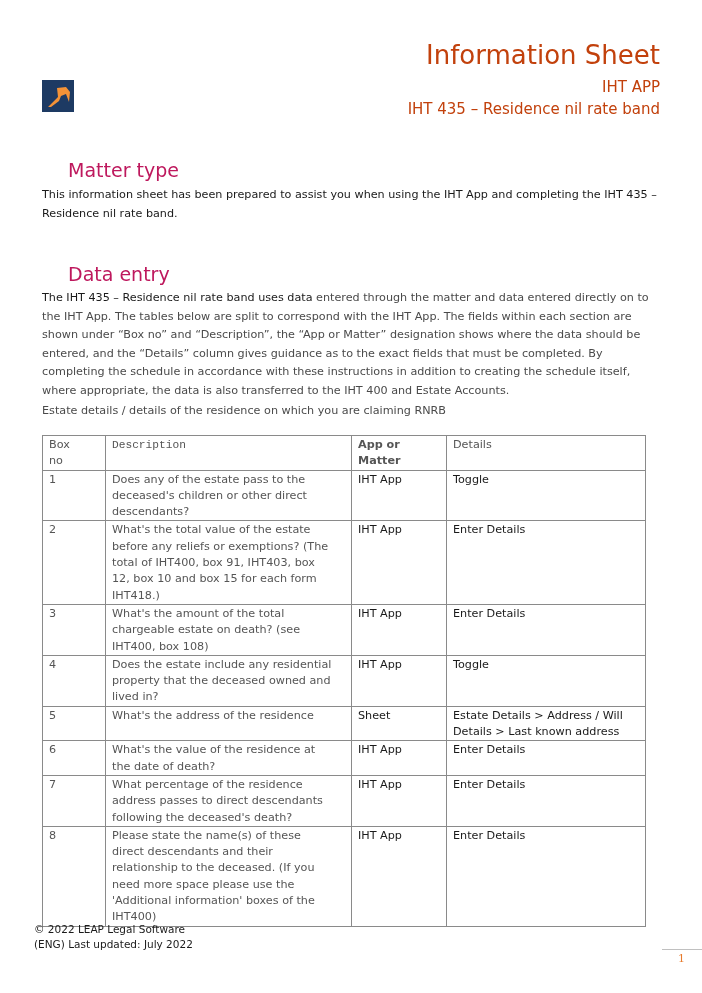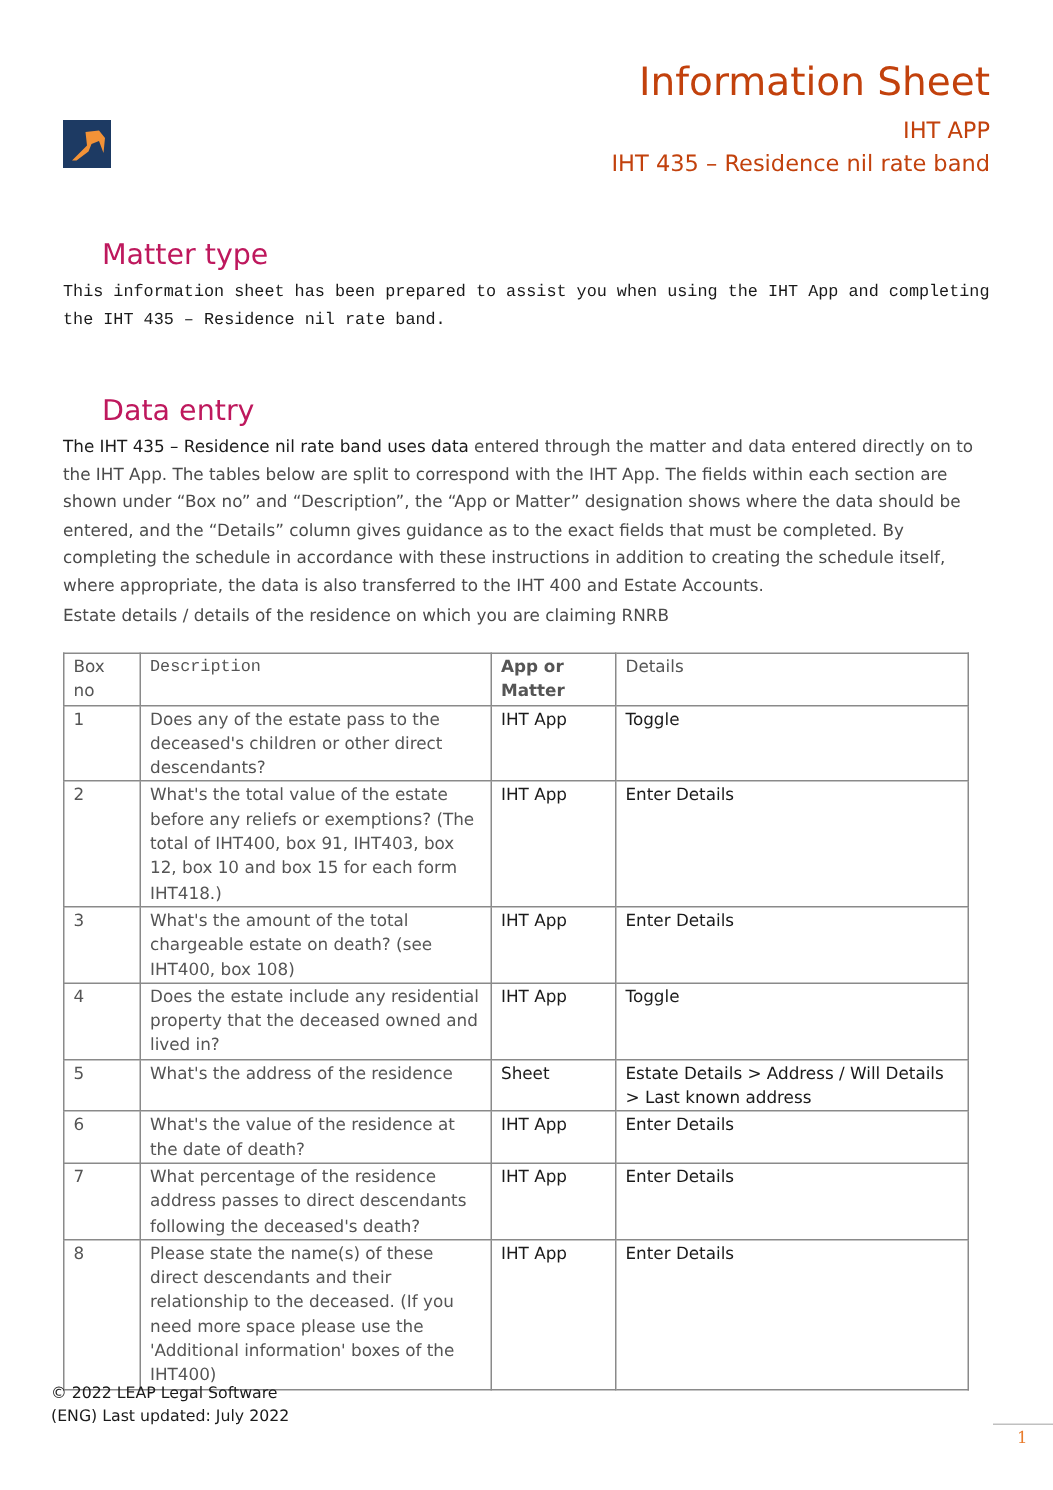--- a/index.html
+++ b/index.html
@@ -12,21 +12,21 @@
                  font-size: 44px; color: #f39237; letter-spacing: 0px; line-height: 34px; }
     .header-right { position: absolute; right: 42px; top: 38px; text-align: right; color: #c2410c; }
     .sheet-title { font-size: 26px; line-height: 34px; }
     .sheet-sub1 { font-size: 15px; line-height: 22px; margin-top: 4px; }
     .sheet-sub2 { font-size: 15px; line-height: 22px; text-align: center; }
     h2 { position: absolute; left: 56px; margin: 12px; font-weight: normal; font-size: 19px; color: #be185d; }
     .p { position: absolute; left: 42px; width: 620px; font-size: 11.2px; line-height: 18.5px; }
     .black { color: #1a1a1a; }
     table { position: absolute; left: 42px; top: 435px; width: 604px; border-collapse: collapse;
             font-size: 11.2px; line-height: 16.3px; }
-    td { border: 1.3px solid #8a8a8a; vertical-align: top; padding: 1px 6px 0 6px; color: #555; }
+    td { border: 1.3px solid #8a8a8a; vertical-align: top; padding: 1px 18px 0 6px; color: #555; }
     td.app, td.det { color: #1a1a1a; }
     .c1 { width: 38px; } .c2 { width: 221px; font-family: Liberation Mono, monospace; } .c3 { width: 70px; font-weight: bold; }
     .footer { position: absolute; left: 34px; top: 922px; font-size: 10.5px; line-height: 15px; color: #1a1a1a; }
     .page-line { position: absolute; left: 662px; top: 949px; width: 40px; border-top: 1px solid #c0c0c0; }
     .page-num { position: absolute; left: 678px; top: 952px; font-size: 11px; color: #e87b2c;
                 font-family: "DejaVu Serif", serif; }
   </style>
 </head>
 <body>
 
@@ -38,21 +38,21 @@
   </div>
 </div>
 
 <div class="header-right">
   <div class="sheet-title">Information Sheet</div>
   <div class="sheet-sub1">IHT APP</div>
   <div class="sheet-sub2">IHT 435 – Residence nil rate band</div>
 </div>
 
 <h2 style="top:147px;">Matter type</h2>
-<div class="p black" style="top:186px;font-family:Liberation Mono, monospace;">This information sheet has been prepared to assist you when using the IHT App and completing the IHT 435 – Residence nil rate band.</div>
+<div class="p black" style="top:186px;">This information sheet has been prepared to assist you when using the IHT App and completing the IHT 435 – Residence nil rate band.</div>
 
 <h2 style="top:251px;">Data entry</h2>
 <div class="p" style="top:289px;"><span class="black">The IHT 435 – Residence nil rate band uses data</span><span> entered through the matter and data entered directly on to the IHT App.  The tables below are split to correspond with the IHT App.  The fields within each section are shown under “Box no” and “Description”, the “App or Matter” designation shows where the data should be entered, and the “Details” column gives guidance as to the exact fields that must be completed.  By completing the schedule in accordance with these instructions in addition to creating the schedule itself, where appropriate, the data is also transferred to the IHT 400 and Estate Accounts.</span></div>
 
 <div class="p" style="top:402px;">Estate details / details of the residence on which you are claiming RNRB</div>
 
 <table>
   <tbody>
       <tr>
     <td class="c1">Box no</td>

